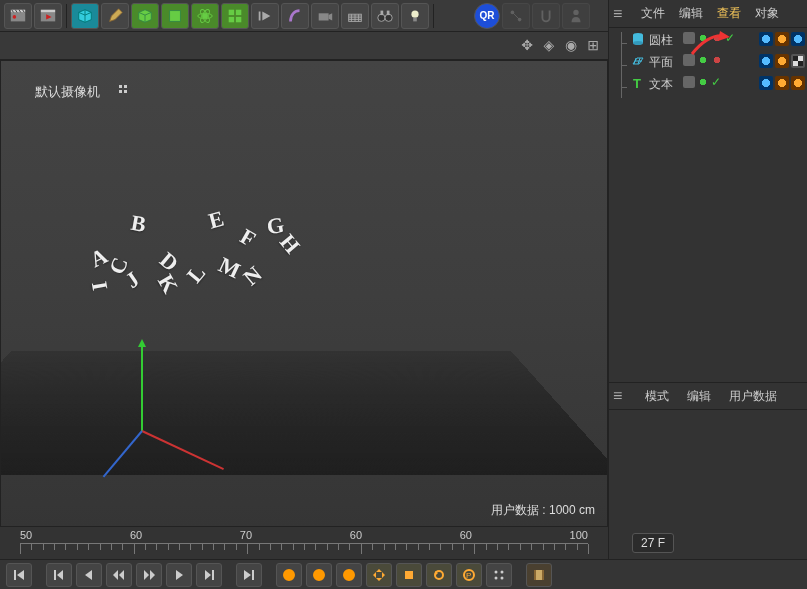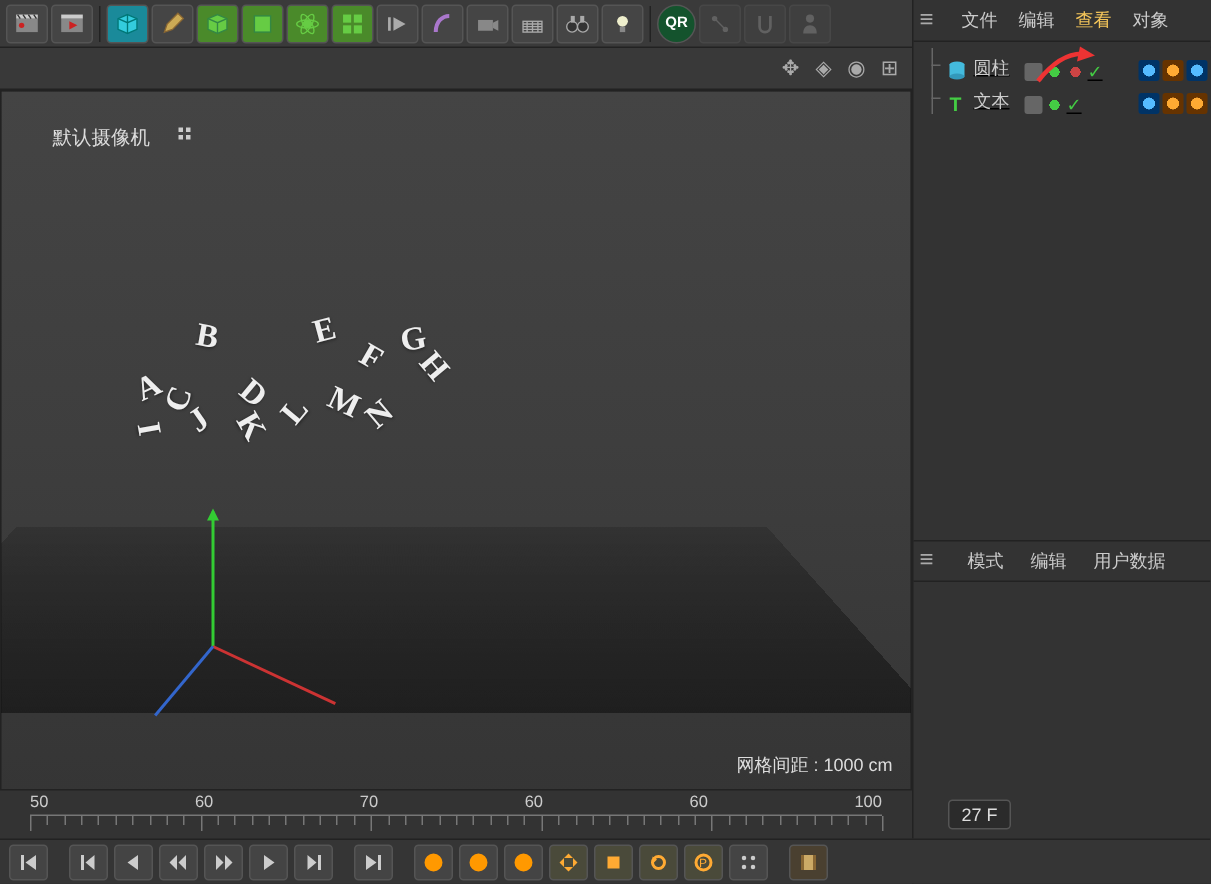--- a/index.html
+++ b/index.html
@@ -5,21 +5,21 @@
 * { margin:0; padding:0; box-sizing:border-box; font-family:Arial,"Microsoft YaHei",sans-serif; user-select:none; }
 body { width:807px; height:589px; background:#333; overflow:hidden; position:relative; }
 
 
 .toolbar { height:32px; background:#3a3a3a; display:flex; align-items:center; gap:2px; padding:2px 4px; border-bottom:1px solid #222; }
 .tbtn { width:28px; height:26px; background:#454545; border:1px solid #555; border-radius:3px; display:flex; align-items:center; justify-content:center; cursor:pointer; }
 .tbtn svg { width:18px; height:18px; }
 .tsep { width:1px; height:24px; background:#222; margin:0 2px; }
 .tbtn.cyan { background:#1a8a9a; }
 .tbtn.green { background:#4a8a2a; }
-.tbtn.qr { background:#14532d; border-radius:50%; width:26px; height:26px; color:#fff; font-size:10px; font-weight:bold; }
+.tbtn.qr { background:#1d4ed8; border-radius:50%; width:26px; height:26px; color:#fff; font-size:10px; font-weight:bold;margin-left:36px; }
 
 
 .viewport-wrap { position:absolute; left:0; top:32px; width:608px; height:498px; }
 .vp-head { height:28px; background:#393939; border-bottom:1px solid #222; position:relative; }
 .vp-nav { position:absolute; right:6px; top:4px; display:flex; gap:4px; }
 .vp-nav-btn { width:18px; height:18px; color:#aaa; font-size:14px; display:flex; align-items:center; justify-content:center; cursor:pointer; }
 .viewport { position:relative; height:470px; background:linear-gradient(180deg,#444 0%,#3e3e3e 50%,#353535 100%); border:1px solid #222; overflow:hidden; }
 .cam-label { position:absolute; left:34px; top:22px; color:#ddd; font-size:13px; }
 .cam-label::after { content:''; display:inline-block; margin-left:4px; width:12px; height:12px; vertical-align:middle; }
 .cam-dots { position:absolute; left:118px; top:24px; width:12px; height:12px; }
@@ -41,21 +41,21 @@
 .watermark .net { font-size:28px; color:#999; font-style:italic; display:inline-block;}
 .watermark .sub { font-size:15px; color:#999; font-style:italic; display:block; margin:-6px 0 0 44px; }
 
 
 .right-col { position:absolute; right:0; top:0; width:199px; height:589px; background:#333; border-left:1px solid #222; }
 .obj-tabs { height:28px; display:flex; align-items:center; padding:0 4px; gap:6px; border-bottom:1px solid #222; }
 .menu-icon { width:18px; color:#aaa; font-size:16px; cursor:pointer; }
 .obj-tab { color:#ccc; font-size:12px; padding:4px 4px; cursor:pointer; white-space:nowrap; }
 .obj-tab.active { color:#f5c65a; }
 .obj-list { padding:4px 2px; }
-.obj-row { display:flex; align-items:flex-end; height:22px; gap:4px; padding-left:6px;text-decoration:underline; }
+.obj-row { display:flex; align-items:flex-start; height:22px; gap:4px; padding-left:6px; }
 .tree-l { width:10px; height:22px; position:relative; }
 .tree-l::before { content:''; position:absolute; left:4px; top:0; width:1px; height:100%; background:#666; }
 .tree-l::after { content:''; position:absolute; left:4px; top:11px; width:6px; height:1px; background:#666; }
 .obj-icon { width:14px; height:14px; }
 .obj-name { color:#ccc; font-size:12px; flex:0 0 auto; min-width:28px; }
 .obj-flags { display:flex; gap:2px; margin-left:2px; align-items:center; }
 .flag { width:12px; height:12px; border-radius:2px; }
 .flag.box{background:#666;}
 .flag.dotg{background:radial-gradient(circle,#4c4 40%,transparent 41%);}
 .flag.dotr{background:radial-gradient(circle,#c44 40%,transparent 41%);}
@@ -241,21 +241,21 @@
       <span style="left:150px;top:34px;transform:rotate(30deg)">F</span>
       <span style="left:176px;top:22px;transform:rotate(-10deg)">G</span>
       <span style="left:190px;top:40px;transform:rotate(50deg)">H</span>
       <span style="left:4px;top:82px;transform:rotate(80deg)">I</span>
       <span style="left:36px;top:76px;transform:rotate(-35deg)">J</span>
       <span style="left:68px;top:80px;transform:rotate(60deg)">K</span>
       <span style="left:98px;top:70px;transform:rotate(-50deg)">L</span>
       <span style="left:128px;top:64px;transform:rotate(25deg)">M</span>
       <span style="left:154px;top:72px;transform:rotate(-40deg)">N</span>
     </div>
-    <div class="grid-label">网格间距 : 1000 cm</div>
+    <div class="grid-label">用户数据 : 1000 cm</div>
   </div>
 </div>
 
 <div class="right-col">
   <div class="obj-tabs">
     <div class="menu-icon">≡</div>
     <div class="obj-tab">文件</div>
     <div class="obj-tab">编辑</div>
     <div class="obj-tab active">查看</div>
     <div class="obj-tab">对象</div>
@@ -272,20 +272,45 @@
       <div class="obj-flags">
         <div class="flag box"></div>
         <div class="flag dotg"></div>
         <div class="flag dotr"></div>
         <div class="flag chk">✓</div>
       </div>
       <div class="tag-strip">
         <div class="tag a"></div>
         <div class="tag b"></div>
         <div class="tag a"></div>
+      </div>
+    </div>
+    <div class="obj-row">
+      <div class="tree-l"></div>
+      <svg class="obj-icon" viewBox="0 0 14 14">
+          <polygon points="2,10 6,4 12,4 8,10" fill="none" stroke="#4bd"></polygon>
+          <path d="M4 7h7M5 4l-2 6M9 4l-2 6" stroke="#4bd"></path>
+        </svg>
+      <div class="obj-name">平面</div>
+      <div class="obj-flags">
+        <div class="flag box"></div>
+        <div class="flag dotg"></div>
+        <div class="flag dotr"></div>
+      </div>
+      <div class="tag-strip">
+        <div class="tag a"></div>
+        <div class="tag b"></div>
+        <div class="tag c">
+            <svg viewBox="0 0 10 10">
+              <rect x="0" y="0" width="5" height="5" fill="#222"></rect>
+              <rect x="5" y="5" width="5" height="5" fill="#222"></rect>
+              <rect x="5" y="0" width="5" height="5" fill="#ddd"></rect>
+              <rect x="0" y="5" width="5" height="5" fill="#ddd"></rect>
+            </svg>
+          </div>
       </div>
     </div>
     <div class="obj-row">
       <div class="tree-l"></div>
       <svg class="obj-icon" viewBox="0 0 14 14">
           <text x="2" y="12" font-size="13" font-weight="bold" fill="#4c4">T</text>
         </svg>
       <div class="obj-name">文本</div>
       <div class="obj-flags">
         <div class="flag box"></div>

